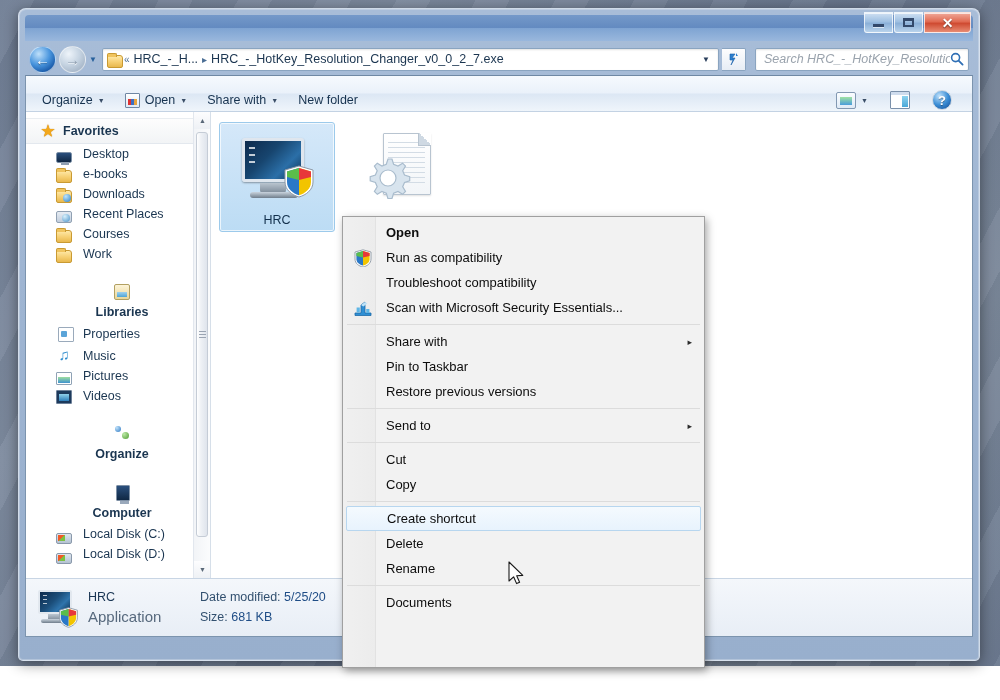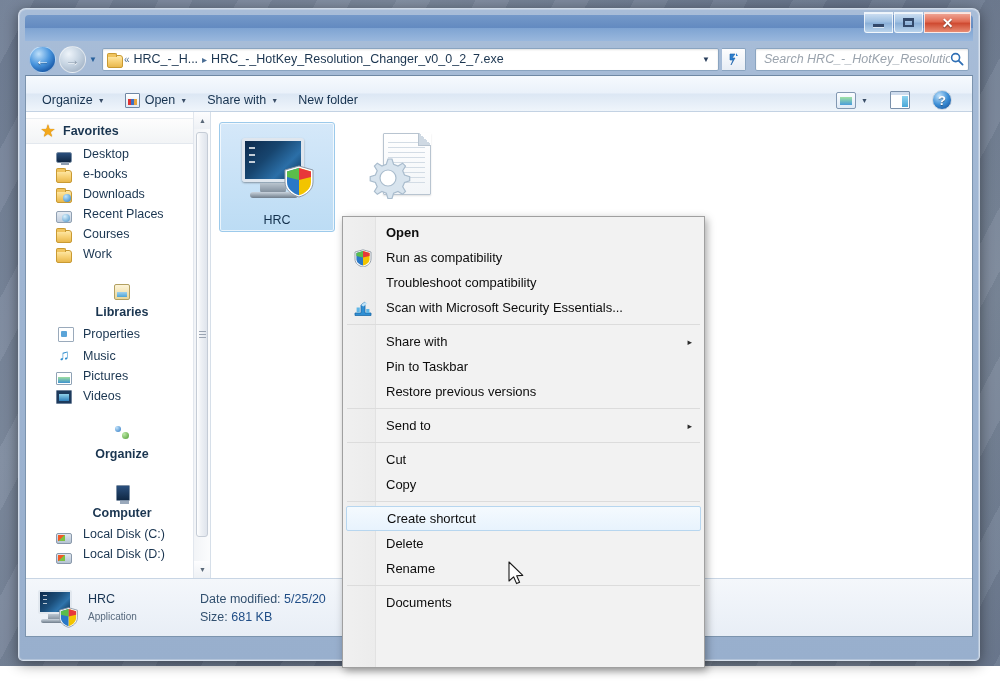--- a/index.html
+++ b/index.html
@@ -310,21 +310,21 @@
   .det-screen::after { content:""; position:absolute; left:3px; top:3px; width:4px; height:12px;
     background: repeating-linear-gradient(180deg, rgba(255,255,255,0.7) 0 1px, transparent 1px 4px); }
   .det-stand { position:absolute; left:12px; top:26px; width:14px; height:6px; background: linear-gradient(180deg,#bcc7d2,#7e8b99); }
   .det-base { position:absolute; left:5px; top:31px; width:28px; height:4px; background: linear-gradient(180deg,#cad4de,#6f7d8b); border-radius:2px; }
   .det-shield { position:absolute; right:0; bottom:0; width:19px; height:21px; }
   .det-shield svg { width:19px; height:21px; display:block; }
 
   .det-text { display: flex; flex-direction: column; gap: 4px; }
   .det-row { display: flex; align-items: center; }
   .det-name { font-size: 12.5px; color: #1a3654; width: 112px; }
-  .det-type { font-size: 10px; color: #57697d; width: 112px; }
+  .det-type { font-size: 15px; color: #57697d; width: 112px; }
   .det-meta { font-size: 12.5px; color: #32506f; white-space: nowrap; }
   .det-meta b { font-weight: normal; color: #1f4d86; }
 
   
   .ctxmenu {
     position: absolute; left: 342px; top: 216px; width: 363px; height: 452px;
     background: #f2f2f2;
     border: 1px solid #a0a0a0;
     box-shadow: 2px 3px 8px rgba(0,0,0,0.35);
     overflow: hidden;

